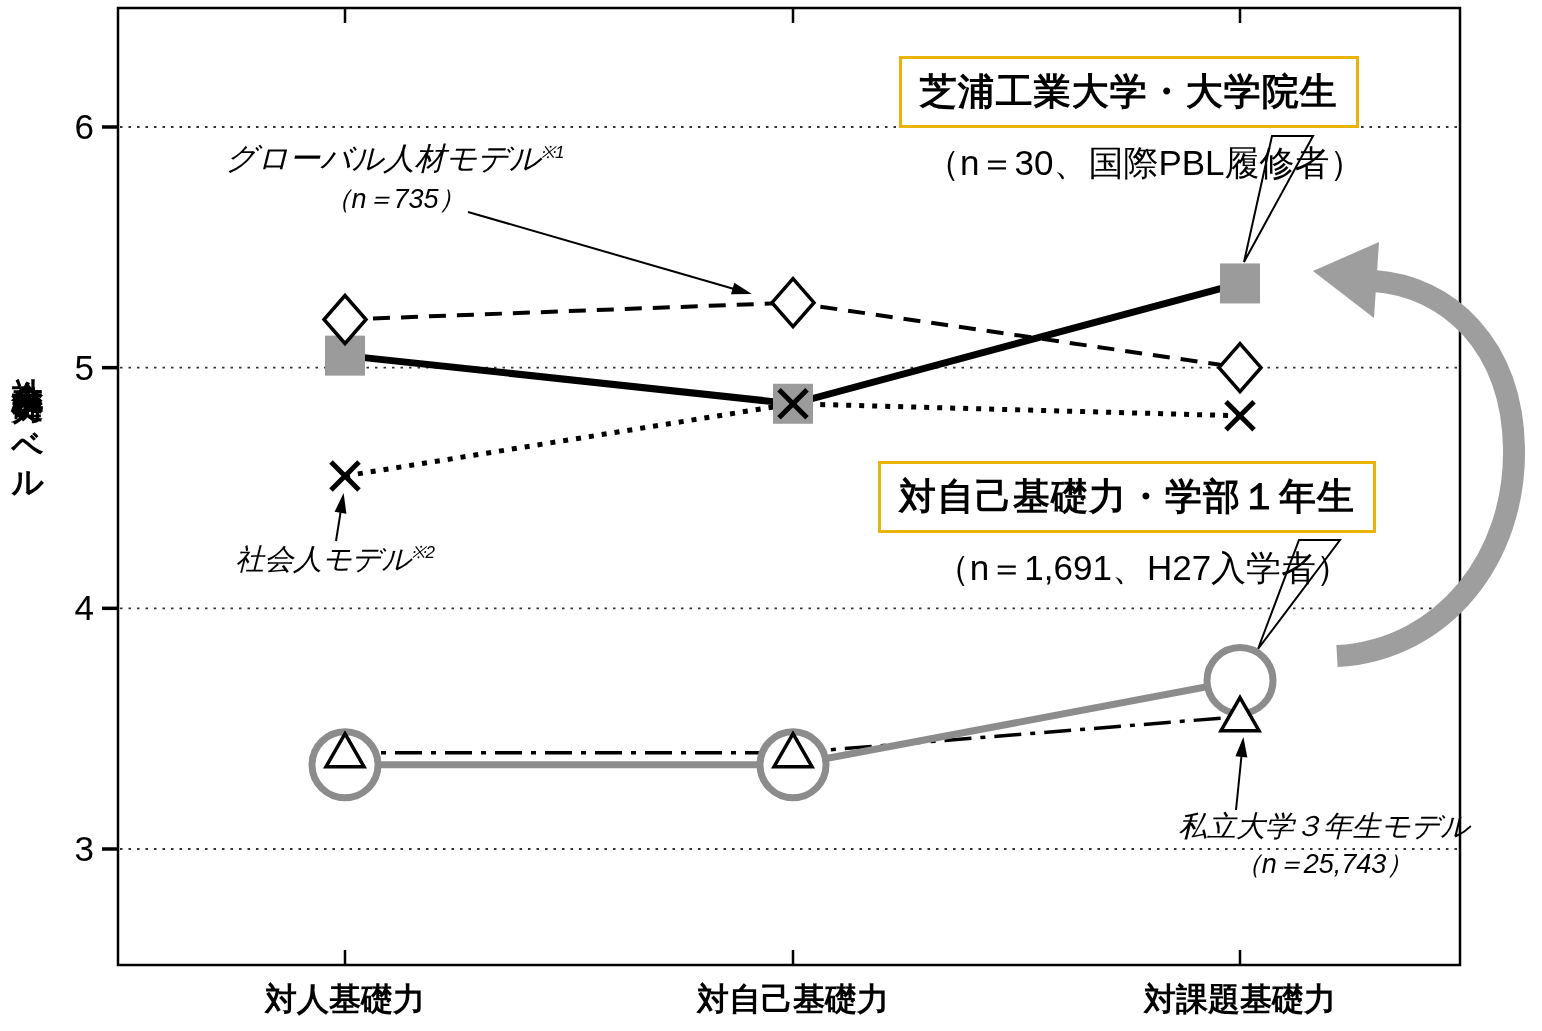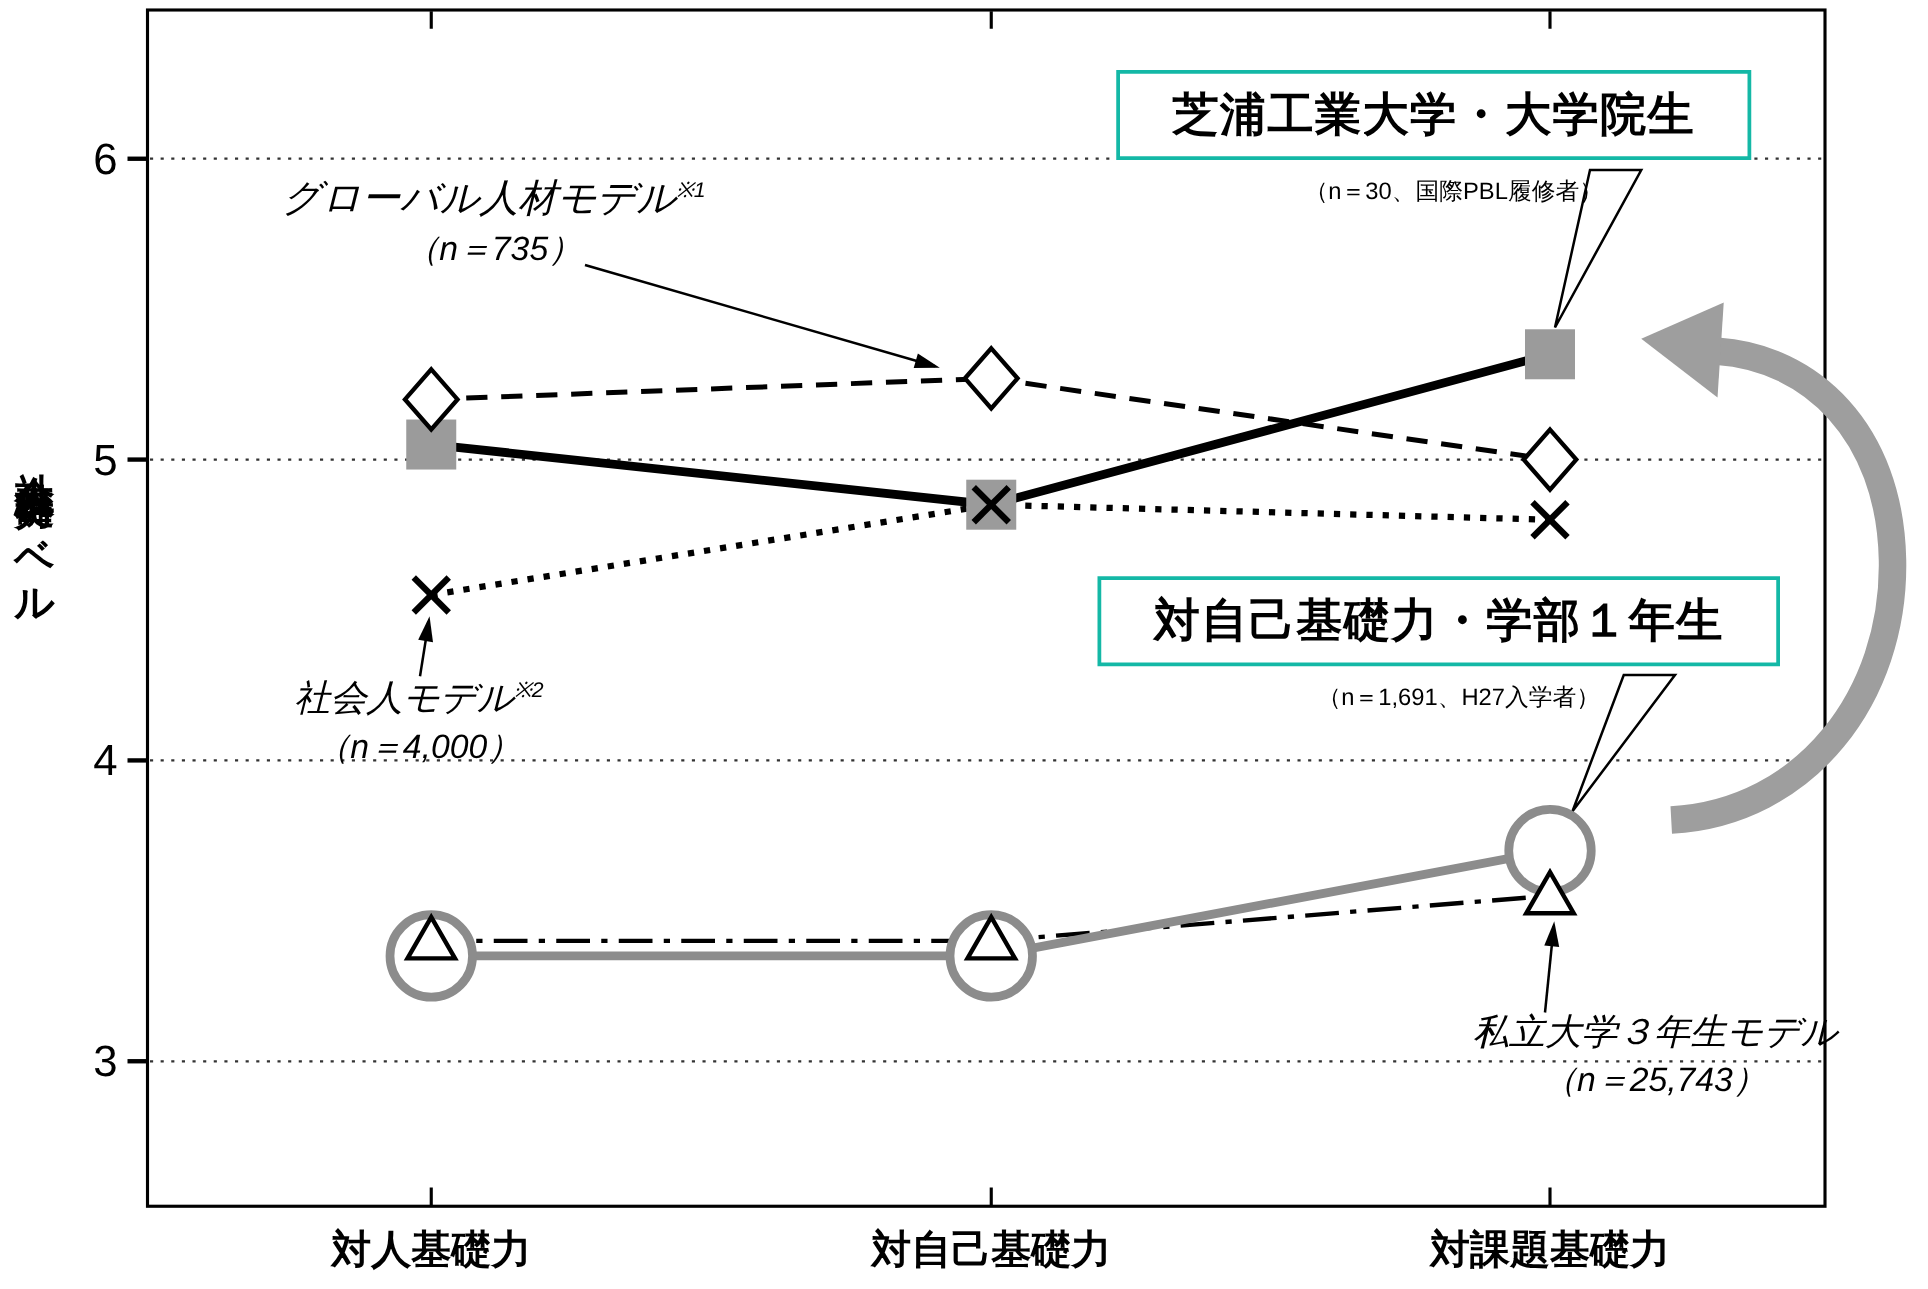--- a/index.html
+++ b/index.html
@@ -11,23 +11,23 @@
           font-size:32px;font-weight:bold;letter-spacing:3px;}
   .ann{position:absolute;text-align:center;line-height:1.25;font-style:italic;}
   .ann .l1{font-size:29px;}
   .ann sup{font-size:17px;vertical-align:super;}
   .ann .l2{font-size:27px;margin-top:4px;text-align:center;}
   #ann-global{left:170px;top:140px;width:450px;}
   #ann-global .l1{font-size:31px;}
   #ann-shakaijin{left:195px;top:541px;width:280px;}
   #ann-private{left:1139px;top:808px;width:370px;}
   .callout{position:absolute;display:flex;flex-direction:column;align-items:center;}
-  .callout-box{border:3px solid #14b8a6;background:#fff;padding:8px 42px;font-size:37px;
+  .callout-box{border:3px solid #eab308;background:#fff;padding:8px 18px;font-size:37px;
                font-weight:bold;white-space:nowrap;letter-spacing:1px;}
-  .callout-sub{margin-top:12px;font-size:19px;white-space:nowrap;margin-left:32px;}
+  .callout-sub{margin-top:12px;font-size:35px;white-space:nowrap;margin-left:32px;}
   #box-grad{left:893px;top:56px;}
   #box-first{left:878px;top:461px;}
 </style>
 </head>
 <body>
 
 <div id="stage">
 
   <svg id="chart-svg" width="1542" height="1031" viewBox="0 0 1542 1031" xmlns="http://www.w3.org/2000/svg">
       <rect x="118" y="8" width="1342" height="957" fill="none" stroke="#000" stroke-width="2.5"></rect>
@@ -94,21 +94,20 @@
     <div class="l2">（n＝735）</div>
   </div>
 
   <div class="callout" id="box-grad">
     <div class="callout-box">芝浦工業大学・大学院生</div>
     <div class="callout-sub">（n＝30、国際PBL履修者）</div>
   </div>
 
   <div class="ann" id="ann-shakaijin">
     <div class="l1"><span>社会人モデル</span><sup>※2</sup></div>
-    <div class="l2">（n＝4,000）</div>
   </div>
 
   <div class="callout" id="box-first">
     <div class="callout-box">対自己基礎力・学部１年生</div>
     <div class="callout-sub">（n＝1,691、H27入学者）</div>
   </div>
 
   <div class="ann" id="ann-private">
     <div class="l1">私立大学３年生モデル</div>
     <div class="l2">（n＝25,743）</div>

